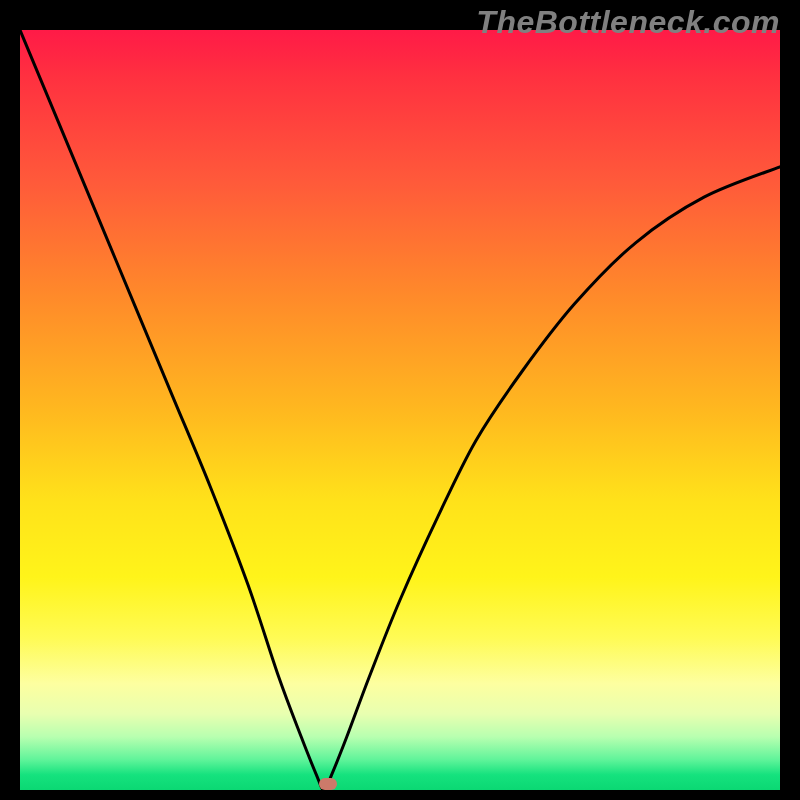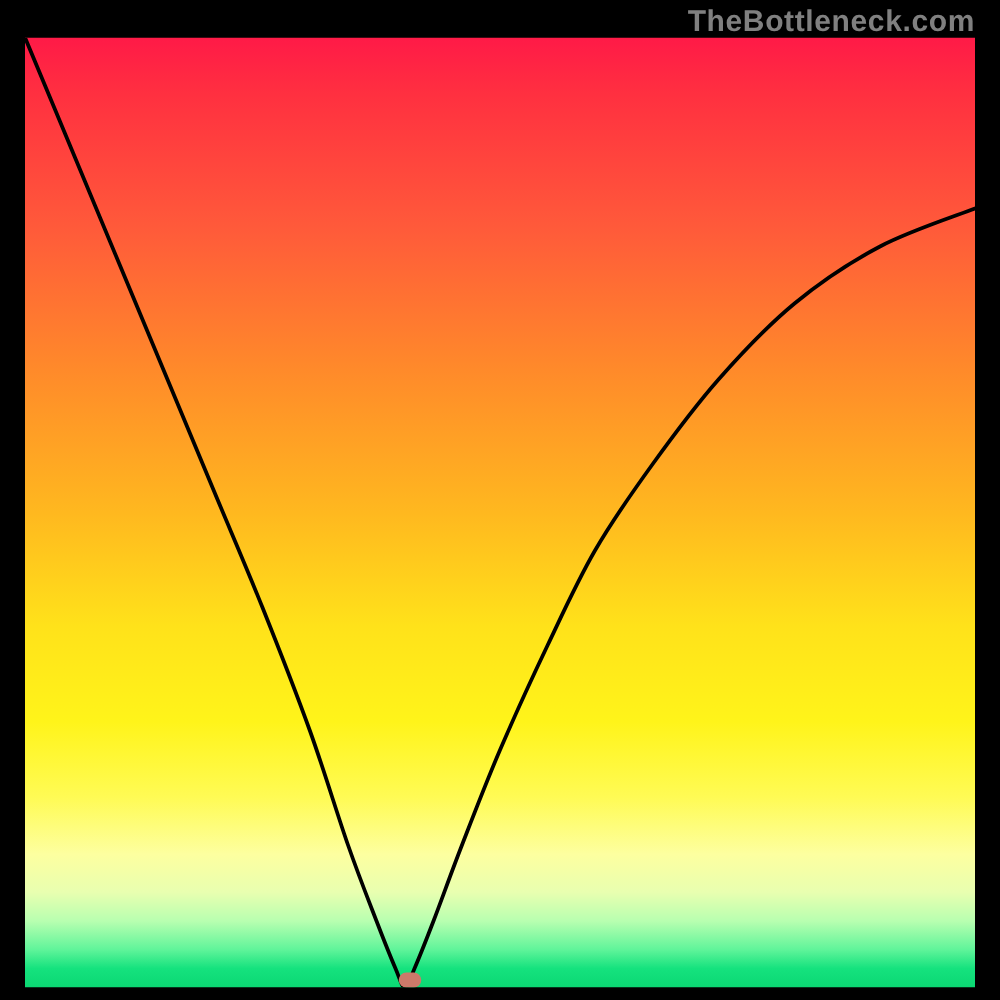--- a/index.html
+++ b/index.html
@@ -14,25 +14,26 @@
   .outer {
     position: relative;
     width: 800px;
     height: 800px;
     background: #000;
   }
   .watermark {
     position: absolute;
     top: 4px;
     right: 20px;
-    font-size: 24px;
+    font-size: 32px;
     font-weight: 600;
     color: #808080;
     letter-spacing: 0.5px;
     z-index: 10;
+    font-style: italic;
   }
   .plot-area {
     position: absolute;
     left: 20px;
     top: 30px;
     width: 760px;
     height: 760px;
     overflow: hidden;
   }
   .gradient {

